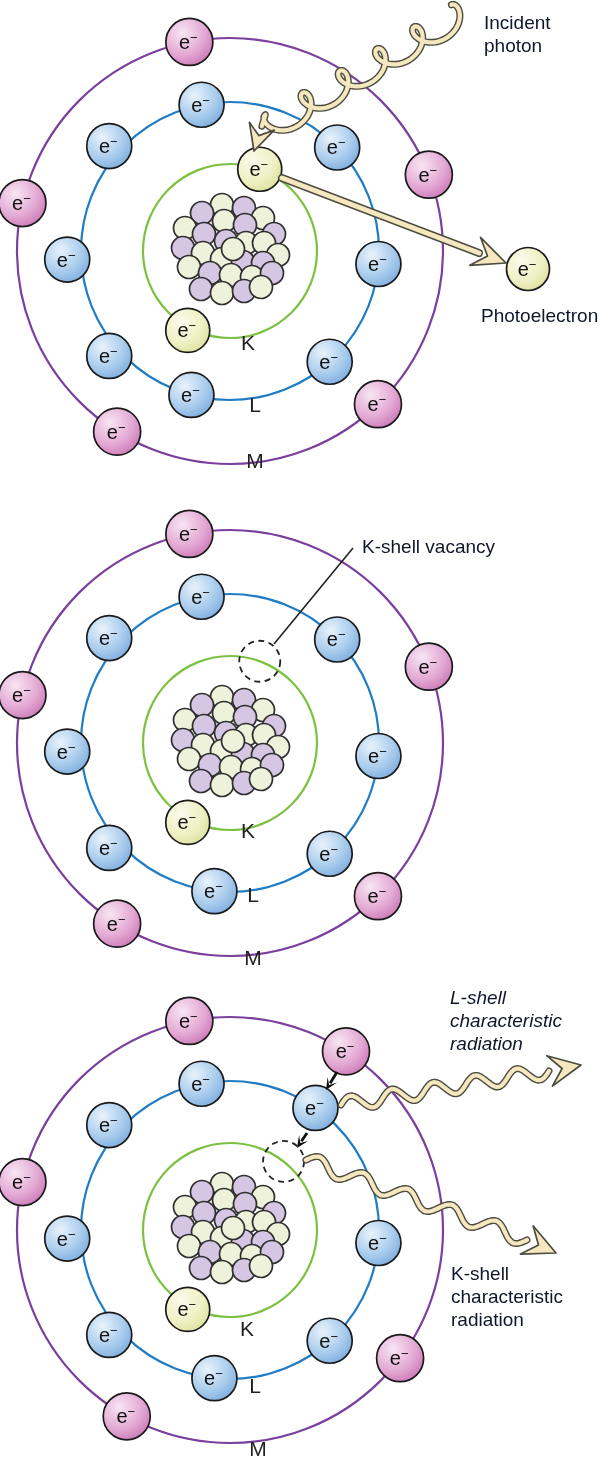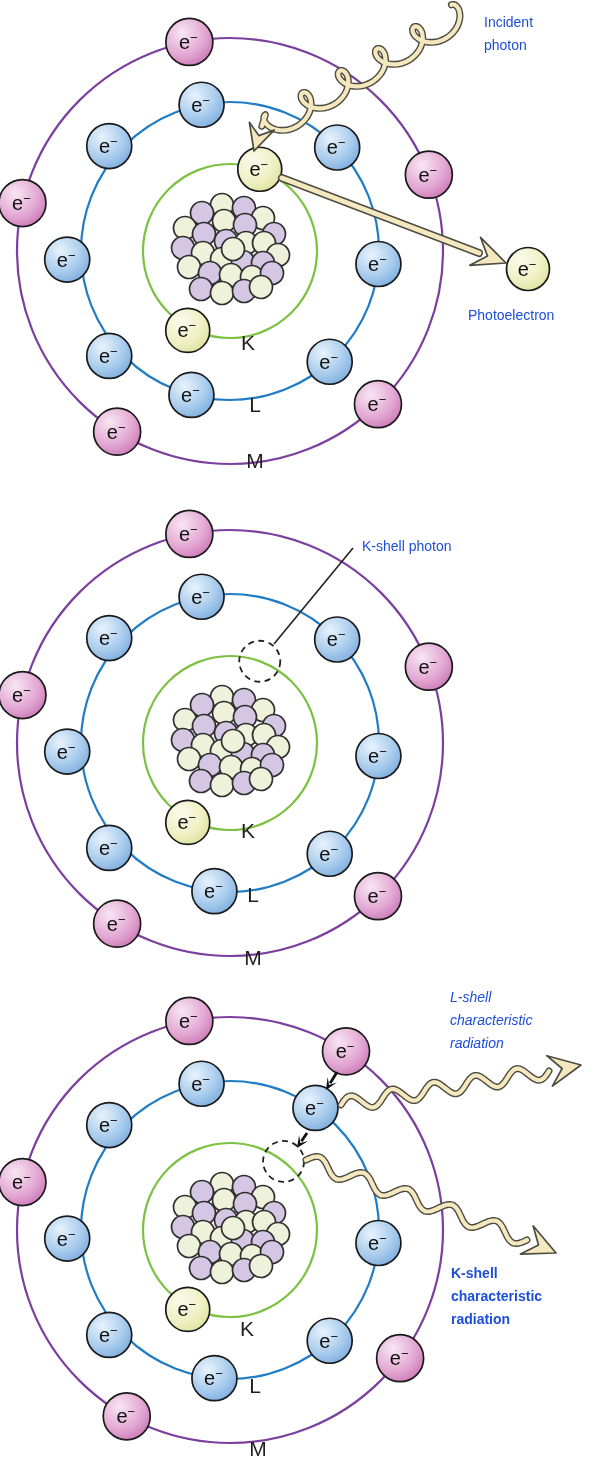--- a/index.html
+++ b/index.html
@@ -1,19 +1,19 @@
 <!DOCTYPE html>
 <html><head>
 <meta charset="utf-8">
 <style>
   html,body{margin:0;padding:0;background:#fff;}
   #stage{position:relative;width:608px;height:1473px;background:#fff;overflow:hidden;
          font-family:"Liberation Sans","DejaVu Sans",sans-serif;}
   #scene{position:absolute;left:0;top:0;}
-  .ann{position:absolute;font-size:14px;line-height:23px;color:#1d4ed8;
+  .ann{position:absolute;font-size:19px;line-height:23px;color:#0f172a;
        white-space:pre-line;font-family:"Liberation Sans","DejaVu Sans",sans-serif;}
   svg text{font-family:"Liberation Sans","DejaVu Sans",sans-serif;}
 </style>
 </head>
 <body>
 
 <div id="stage">
   <svg id="scene" width="608" height="1473" viewBox="0 0 608 1473">
       <defs>
         <radialGradient id="gPink" cx="0.35" cy="0.3" r="0.9">
@@ -353,24 +353,24 @@
         <g>
           <line x1="307" y1="1133" x2="301.4376015698018" y2="1141.3435976452972" stroke="#111111" stroke-width="2.8"></line>
           <path d="M297,1148 L299.1,1135.0 L300.3,1143.0 L308.2,1141.1 Z" fill="#111111"></path>
         </g>
       </g>
     </svg>
 
   <div class="ann" style="left:484px;top:11px;">Incident
 photon</div>
 
-  <div class="ann" style="left:468px;top:304px;">Photoelectron</div>
-
-  <div class="ann" style="left:362px;top:535px;">K-shell photon</div>
+  <div class="ann" style="left:481px;top:304px;">Photoelectron</div>
+
+  <div class="ann" style="left:362px;top:535px;">K-shell vacancy</div>
 
   <div class="ann" style="left:450px;top:986px;font-style:italic;">L-shell
 characteristic
 radiation</div>
 
-  <div class="ann" style="left:451px;top:1262px;font-weight:bold;">K-shell
+  <div class="ann" style="left:451px;top:1262px;">K-shell
 characteristic
 radiation</div>
 </div>
 
 </body></html>

